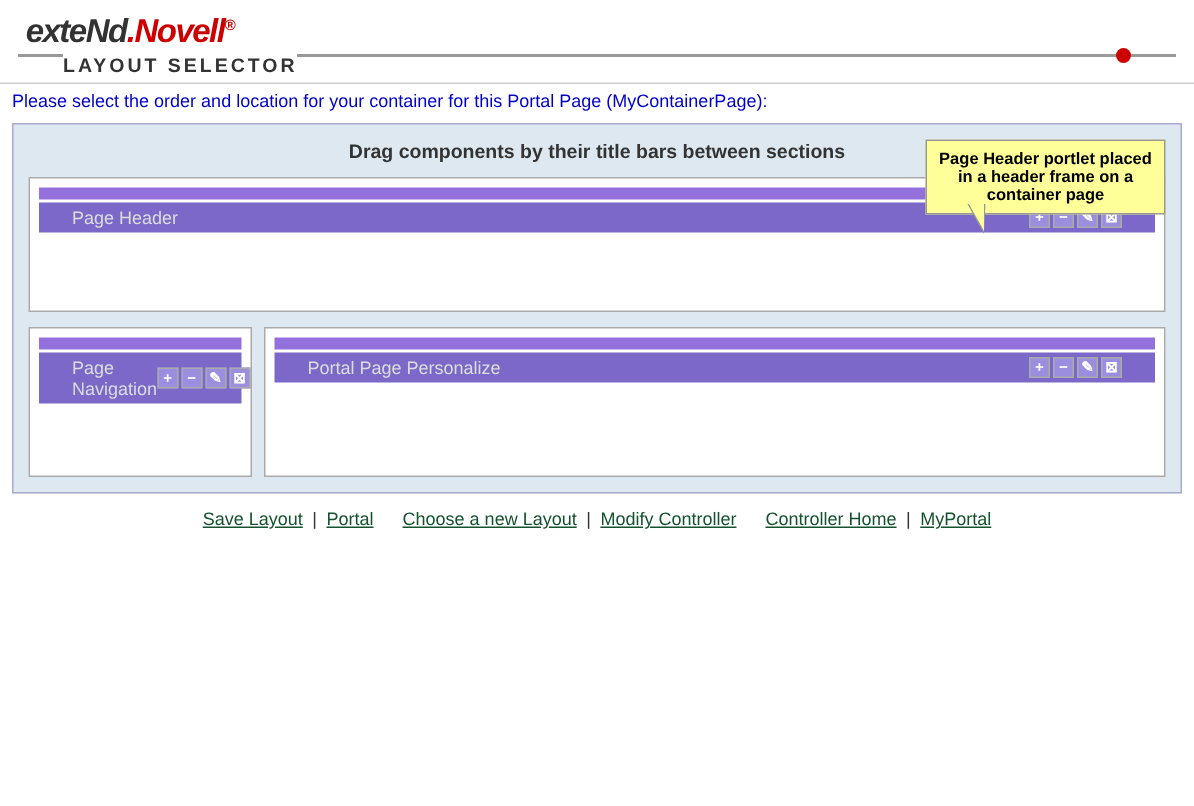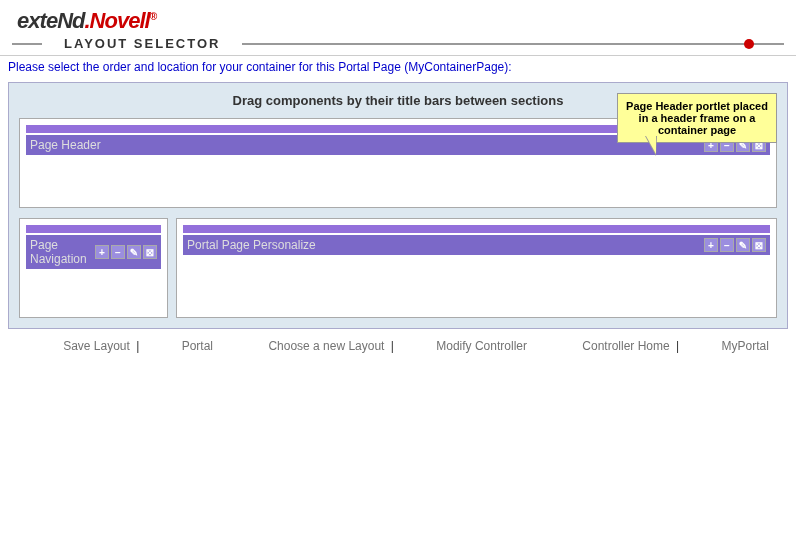--- a/index.html
+++ b/index.html
@@ -36,22 +36,22 @@
       font-style: italic;
       letter-spacing: -1px;
     }
     #logo-dot {
       color: #cc0000;
       font-size: 22px;
       font-weight: bold;
     }
     #header-line {
       display: flex;
-      align-items: center;
-      gap: 22px;
+      align-items: flex-start;
+      gap: 0;
     }
     #header-divider-left {
       width: 30px;
       height: 2px;
       background: #999;
     }
     #layout-selector-text {
       font-size: 13px;
       font-weight: bold;
       letter-spacing: 2px;
@@ -139,21 +139,21 @@
     .portlet-section {
       background: #fff;
       border: 1px solid #aaa;
       margin-bottom: 10px;
       padding: 6px;
       min-height: 90px;
     }
     .portlet-title-bar {
       background: #7b68c8;
       color: #ddd;
-      padding: 3px 4px;
+      padding: 3px 22px;
       font-size: 12px;
       display: flex;
       align-items: center;
       justify-content: space-between;
       margin-bottom: 4px;
     }
     .portlet-title-text {
       color: #ddd;
       font-size: 12px;
     }
@@ -199,23 +199,23 @@
       min-height: 100px;
     }
 
     
     #footer {
       text-align: center;
       padding: 6px 0 0 0;
       font-size: 12px;
     }
     #footer a, #footer span.link {
-      color: #737373;
+      color: #14532d;
+      text-decoration: underline;
       cursor: pointer;
-      margin-left: 36px;
     }
     #footer .sep {
       color: #333;
       margin: 0 3px;
     }
   </style>
 </head>
 <body>
 
 <div id="header">

